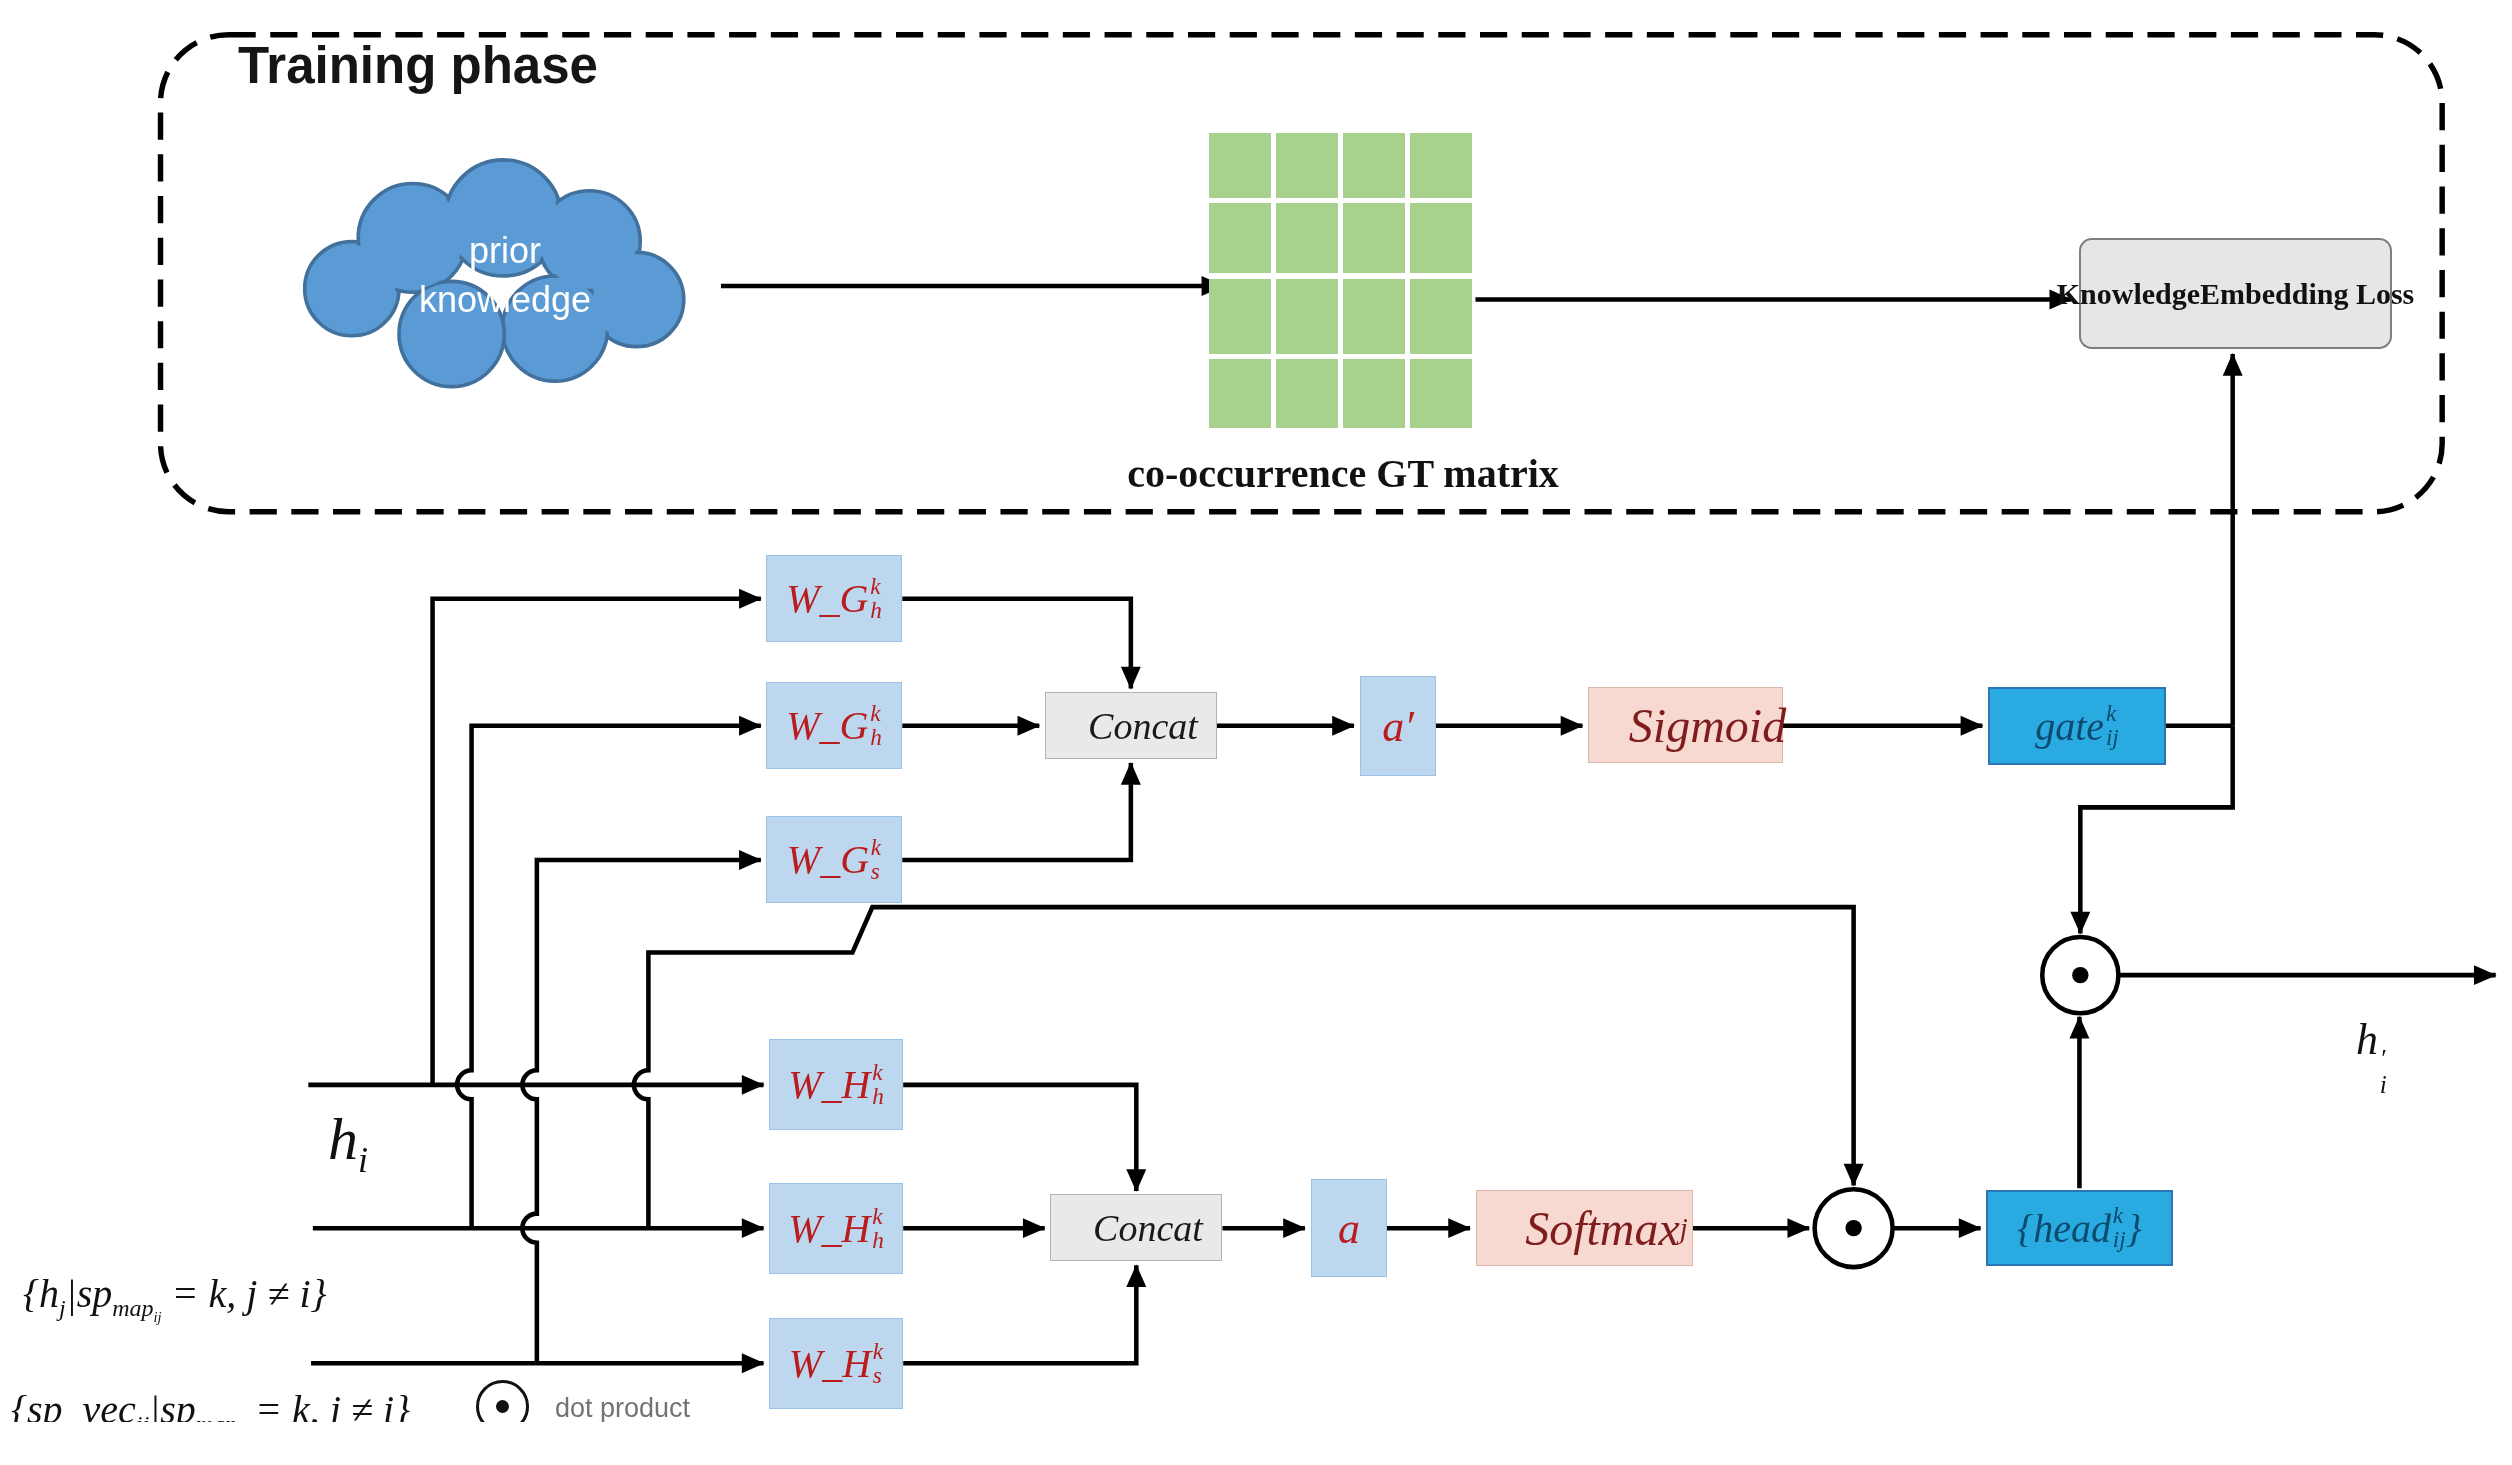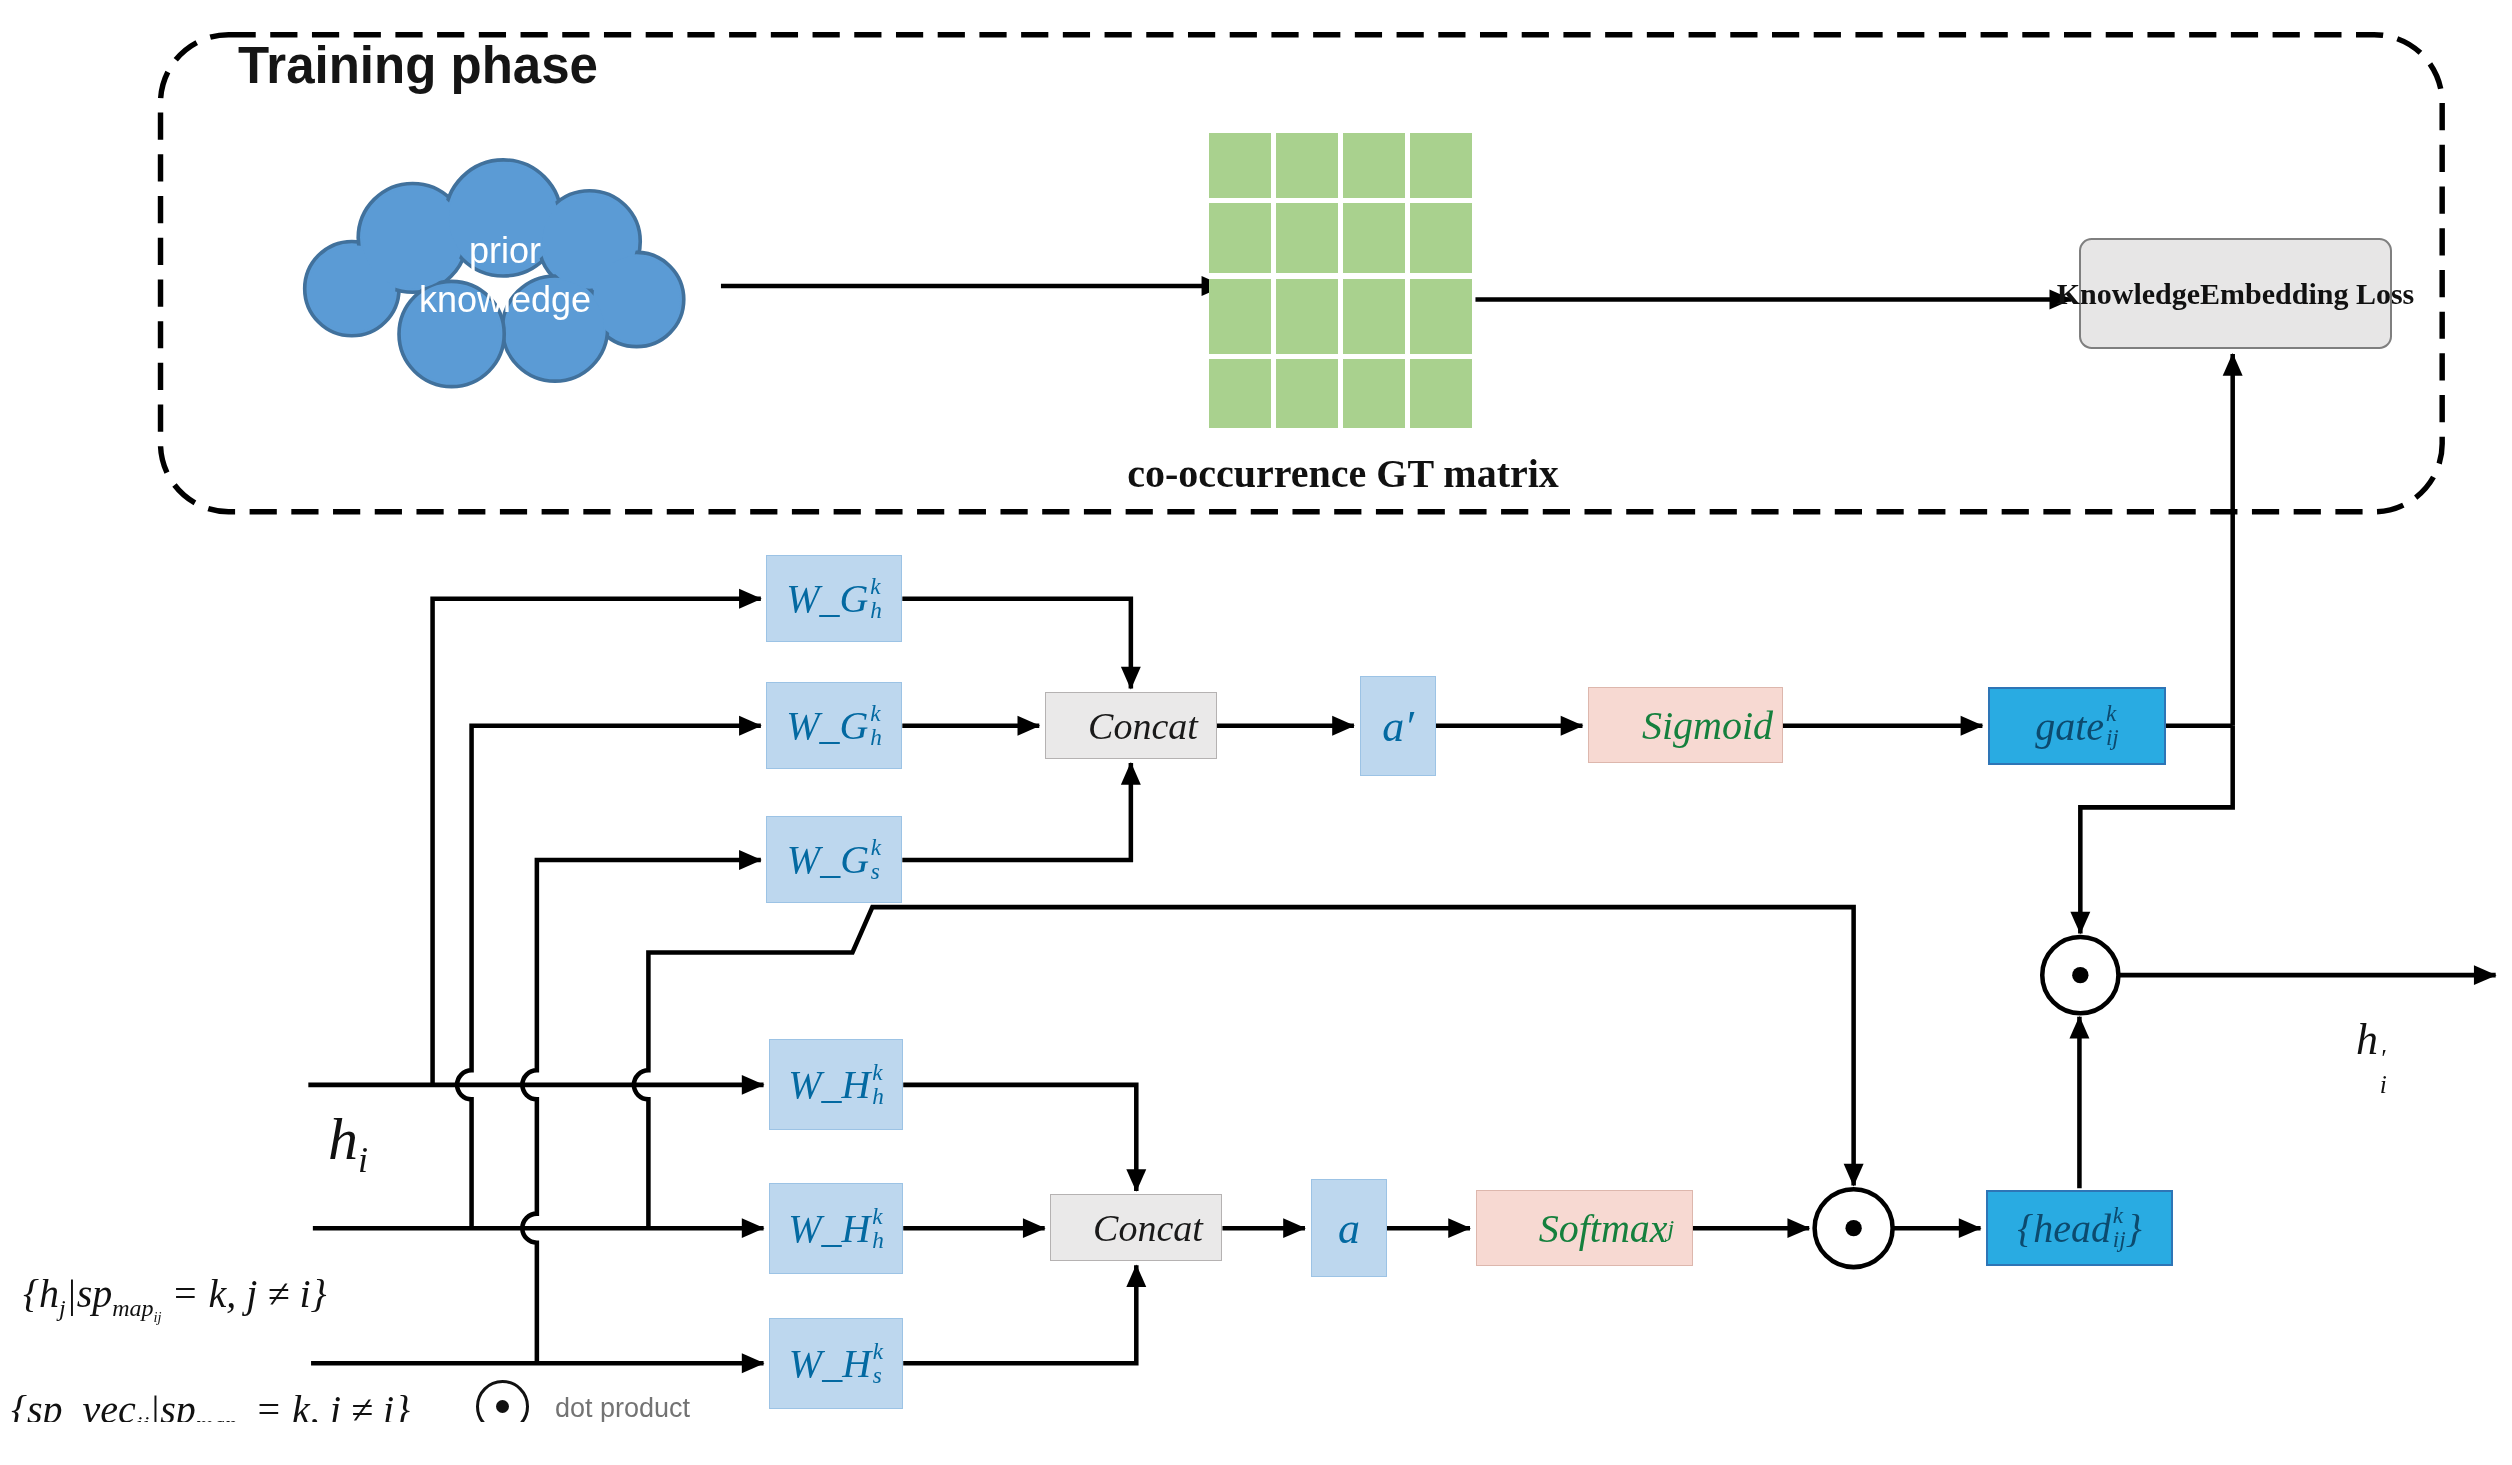--- a/index.html
+++ b/index.html
@@ -2,23 +2,23 @@
 <html style="font-size:14.5px"><head>
 <meta charset="utf-8">
 <style>
   html,body{margin:0;padding:0;background:#fff;}
   #canvas{position:relative;width:2512px;height:1422px;background:#fff;overflow:hidden;
           font-family:"Liberation Sans",sans-serif;}
   #wires{position:absolute;left:0;top:0;width:2512px;height:1466px;}
   .box{position:absolute;display:flex;align-items:center;justify-content:center;
        box-sizing:border-box;text-align:center;white-space:nowrap;}
   .math{font-family:"Liberation Serif","DejaVu Serif",serif;font-style:italic;}
-  .blue{background:#BDD7EE;border:1.8px solid #9CC3E5;color:#0369a1;font-size:40px;}
+  .blue{background:#BDD7EE;border:1.8px solid #9CC3E5;color:#b91c1c;font-size:40px;}
   .grayb{background:#EAE9E9;border:1.8px solid #B5B2B2;color:#1a1a1a;font-size:38px;padding-left:24px;}
-  .pinkb{background:#F7D9D2;border:1.8px solid #DDB7AD;color:#15803d;font-size:40px;padding-left:44px;}
+  .pinkb{background:#F7D9D2;border:1.8px solid #DDB7AD;color:#7f1d1d;font-size:48px;padding-left:44px;}
   .cyanb{background:#29ABE2;border:2.7px solid #2E75B6;color:#0c4a6e;font-size:40px;}
   .kel{background:#E7E6E6;border:2.7px solid #7F7F7F;border-radius:12.7px;flex-direction:row;
        font-family:"Liberation Serif","DejaVu Serif",serif;font-weight:bold;font-size:30px;
        line-height:1.2;color:#111;white-space:nowrap;}
   .title{position:absolute;left:238px;top:36px;font-size:51px;font-weight:bold;color:#151515;}
   .caption{position:absolute;left:1048px;top:450px;width:590px;text-align:center;
            font-family:"Liberation Serif","DejaVu Serif",serif;font-weight:bold;font-size:40px;color:#111;}
   .cloud-label{position:absolute;left:396px;top:227px;width:218px;text-align:center;color:#fff;
                font-size:36px;line-height:1.35;}
   .in-label{position:absolute;font-size:40px;color:#111;}

